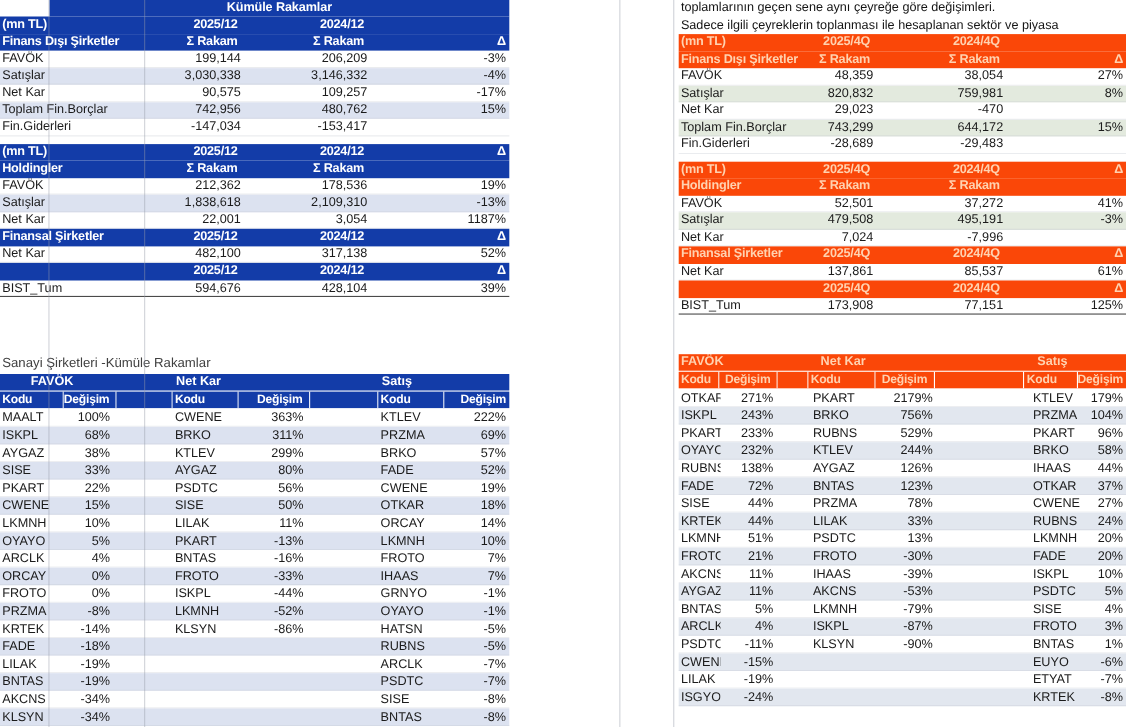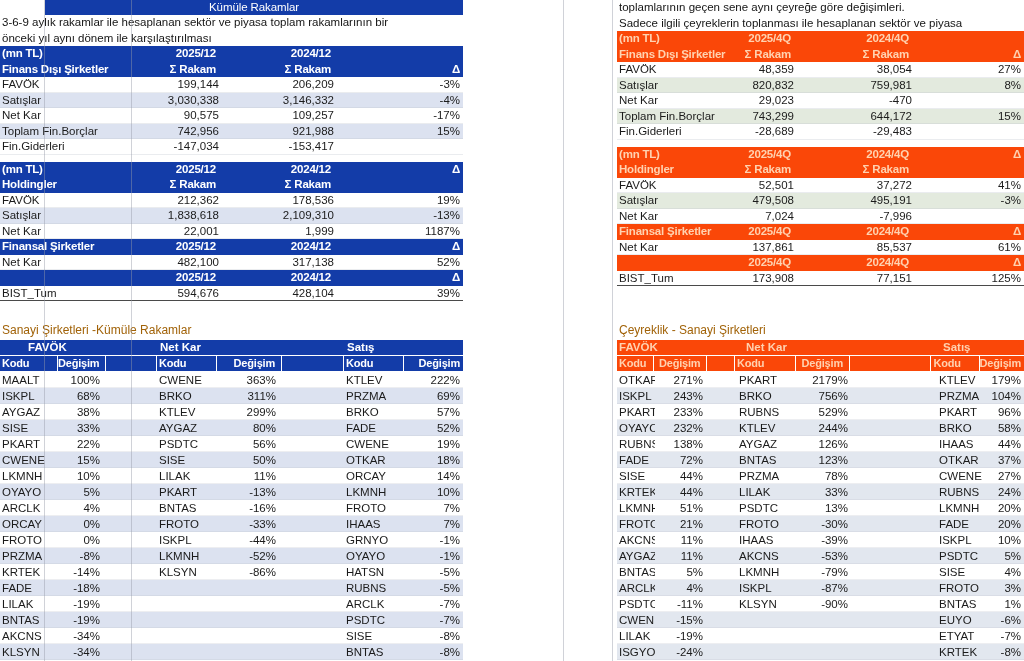--- a/index.html
+++ b/index.html
@@ -7,21 +7,21 @@
   .canvas{position:relative;width:1024px;height:661px;background:#ffffff;overflow:hidden;
           font-family:"Liberation Sans",sans-serif;color:#1b1b1b;}
   .grid{position:absolute;top:0;bottom:0;width:1px;background:rgba(150,156,168,.45);z-index:5;pointer-events:none}
 
   .pane{position:absolute}
   #sec-tl{left:0;top:0;width:463px}
   #sec-tr{left:617px;top:0;width:407px}
   #sec-bl{left:0;top:322px;width:463px}
   #sec-br{left:617px;top:322px;width:407px}
 
-  .titlebar{height:15px;line-height:15px;text-align:center;font-weight:normal;font-size:11.5px;letter-spacing:-.1px}
+  .titlebar{height:15px;line-height:15px;text-align:center;font-weight:bold;font-size:11.5px;letter-spacing:-.1px}
   #sec-tl .titlebar{margin-left:45px;width:418px}
   .thm-b .titlebar{background:var(--blue);color:#fff}
   .thm-o .titlebar{background:var(--orange);color:#fff}
 
   .desc{height:31px;font-size:11.5px;line-height:15.5px;padding-left:2px;color:#141414}
 
   
   .trow{display:flex;height:15.5px;line-height:15.7px;font-size:11.5px}
   .trow.data{border-bottom:1px solid rgba(195,200,210,.35)}
   .trow.hdr{font-weight:bold;letter-spacing:-.2px}
@@ -33,21 +33,21 @@
   .trow .c3{flex:1;text-align:right;padding-right:3px;white-space:nowrap}
   .tl .c0{width:122px}.tl .c1{width:103px}.tl .c2{width:115px}
   .tr .c0{width:108px}.tr .c1{width:75px}.tr .c2{width:118px}
   .gapRow{height:7px}
   .trow.last{border-bottom:1.5px solid #4a4a4a}
   #t-kumule .alt,#t-sanayik .alt{background:#DCE2F0}
   #t-ceyrek .alt{background:#E3EADE}
   #t-sanayic .alt{background:#E2E7EF}
 
   
-  .btitle{height:18px;line-height:17px;font-size:12px;padding-left:2px;color:#a16207}
+  .btitle{height:18px;line-height:17px;font-size:12px;padding-left:2px;color:#404040}
   .ghdr{position:relative;height:15px;margin-bottom:1px;font-weight:bold;font-size:11.5px}
   .thm-b .ghdr{background:var(--blue);color:#fff}
   .thm-o .ghdr{background:var(--orange);color:var(--peach)}
   .glabel{position:absolute;top:0;line-height:15px;white-space:nowrap}
   .bl .glabel.g0{left:28px}.bl .glabel.g1{left:160px}.bl .glabel.g2{left:347px}
   .br .glabel.g0{left:2px}.br .glabel.g1{left:129px}.br .glabel.g2{left:326px}
 
   .brow{display:flex;height:16px;line-height:16px;font-size:11.5px}
   .brow.chdr{height:15px;line-height:15px;margin-bottom:1px;font-weight:bold;font-size:11px;letter-spacing:-.2px}
   .thm-b .brow.chdr > div{background:var(--blue);color:#fff;border-right:1px solid #fff}
@@ -67,24 +67,20 @@
 
 <div class="canvas">
 
   <div class="grid" style="left:44px"></div>
   <div class="grid" style="left:131px"></div>
   <div class="grid" style="left:563px"></div>
   <div class="grid" style="left:612px"></div>
 
   <section class="pane thm-b" id="sec-tl">
     <div class="titlebar">Kümüle Rakamlar</div>
-    <div class="desc">
-      <div>3-6-9 aylık rakamlar ile hesaplanan sektör ve piyasa toplam rakamlarının bir</div>
-      <div>önceki yıl aynı dönem ile karşılaştırılması</div>
-    </div>
     <div class="ttable tl" id="t-kumule">
         <div class="trow hdr">
           <div class="c0">(mn TL)</div>
           <div class="c1">2025/12</div>
           <div class="c2">2024/12</div>
           <div class="c3"></div>
         </div>
         <div class="trow hdr">
           <div class="c0">Finans Dışı Şirketler</div>
           <div class="c1">Σ Rakam</div>
@@ -105,21 +101,21 @@
         </div>
         <div class="trow data">
           <div class="c0">Net Kar</div>
           <div class="c1">90,575</div>
           <div class="c2">109,257</div>
           <div class="c3">-17%</div>
         </div>
         <div class="trow data alt">
           <div class="c0">Toplam Fin.Borçlar</div>
           <div class="c1">742,956</div>
-          <div class="c2">921,988</div>
+          <div class="c2">480,762</div>
           <div class="c3">15%</div>
         </div>
         <div class="trow data">
           <div class="c0">Fin.Giderleri</div>
           <div class="c1">-147,034</div>
           <div class="c2">-153,417</div>
           <div class="c3"></div>
         </div>
         <div class="gapRow"></div>
         <div class="trow hdr">
@@ -142,21 +138,21 @@
         </div>
         <div class="trow data alt">
           <div class="c0">Satışlar</div>
           <div class="c1">1,838,618</div>
           <div class="c2">2,109,310</div>
           <div class="c3">-13%</div>
         </div>
         <div class="trow data">
           <div class="c0">Net Kar</div>
           <div class="c1">22,001</div>
-          <div class="c2">1,999</div>
+          <div class="c2">3,054</div>
           <div class="c3">1187%</div>
         </div>
         <div class="trow hdr">
           <div class="c0">Finansal Şirketler</div>
           <div class="c1">2025/12</div>
           <div class="c2">2024/12</div>
           <div class="c3">Δ</div>
         </div>
         <div class="trow data">
           <div class="c0">Net Kar</div>
@@ -480,21 +476,20 @@
           <div class="k2"></div>
           <div class="v2"></div>
           <div class="s2"></div>
           <div class="k3">BNTAS</div>
           <div class="v3">-8%</div>
         </div>
       </div>
   </section>
 
   <section class="pane thm-o br" id="sec-br">
-    <div class="btitle">Çeyreklik - Sanayi Şirketleri</div>
     <div id="t-sanayic">
         <div class="ghdr">
           <div class="glabel g0">FAVÖK</div>
           <div class="glabel g1">Net Kar</div>
           <div class="glabel g2">Satış</div>
         </div>
         <div class="brow chdr">
           <div class="k1">Kodu</div>
           <div class="v1">Değişim</div>
           <div class="s1"></div>

